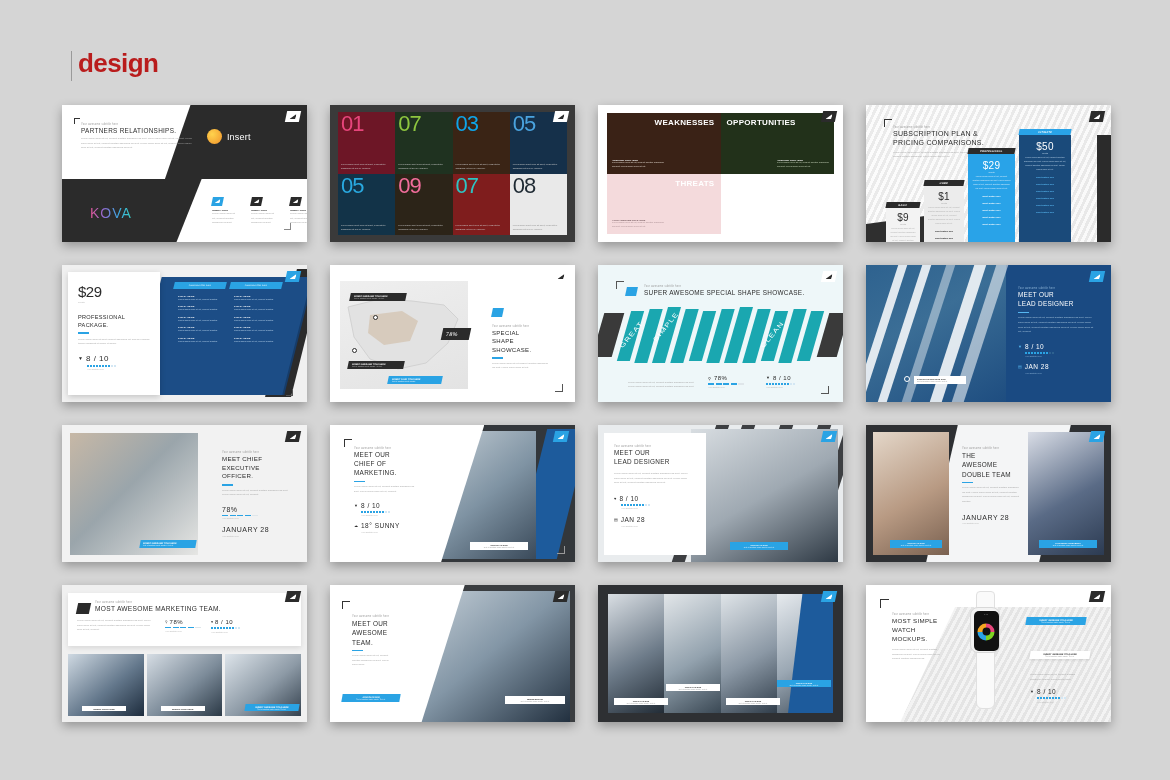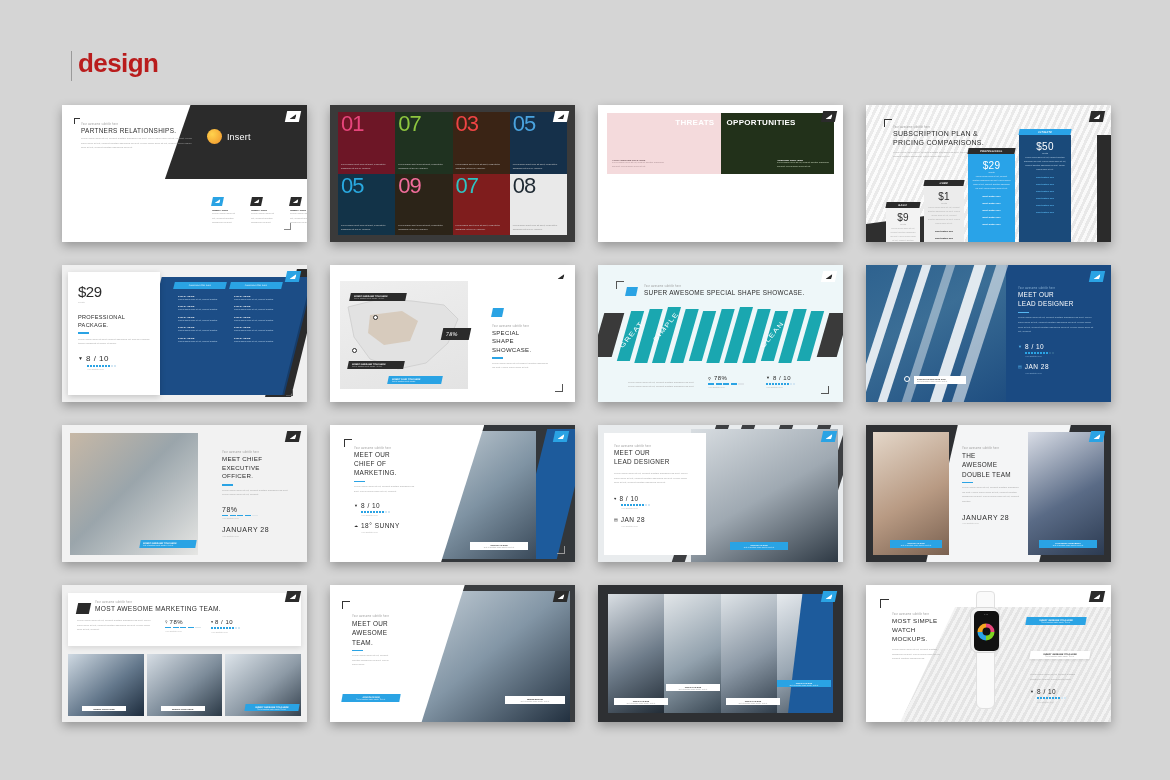--- a/index.html
+++ b/index.html
@@ -210,20 +210,23 @@
         <span class="cin-txt">Insert</span>
       </div>
     </div>
     <div style="position:absolute;left:12px;top:13px;width:6px;height:6px;border-left:1px solid #333;border-top:1px solid #333;"></div>
     <div style="position:absolute;left:19px;top:18px;width:115px;">
       <div class="subtitle">Your awesome subtitle here</div>
       <div class="headline" style="font-size:6.4px;margin-top:1px;">PARTNERS RELATIONSHIPS.</div>
       <div class="body" style="margin-top:3px;">Lorem ipsum dolor sit elit, consect amotsio adipiscing nis sunt. Lorem ipsum dolor sit elit, consect. Lorem ipsum dolor sit elit, consect amotsio adipiscing nis sunt. Lorem ipsum dolor sit elit, consect. Lorem ipsum dolor sit elit, consect amotsio adipiscing nis sunt.</div>
     </div>
     <div class="s1-bot"></div>
+    <div class="s1-botdark">
+      <div class="kova" style="position:absolute;left:28px;top:26px;">KOVA</div>
+    </div>
     <div style="position:absolute;left:150px;bottom:16px;display:flex;gap:12px;">
       <div class="s1-card">
         <div class="s1-chip blue"></div>
         <div style="font-size:2.4px;font-weight:bold;color:#2b2b2b;">INSERT TITLE</div>
         <div class="body">Lorem ipsum dolor sit elit, consect amotsio adipiscing nis sunt.</div>
       </div>
       <div class="s1-card">
         <div class="s1-chip"></div>
         <div style="font-size:2.4px;font-weight:bold;color:#2b2b2b;">INSERT TITLE</div>
         <div class="body">Lorem ipsum dolor sit elit, consect amotsio adipiscing nis sunt.</div>
@@ -242,21 +245,21 @@
     <div class="s2-inner">
       <div class="numcell" style="background:#6d1626">
           <div class="n" style="color:#e8457c">01</div>
           <div class="t">Lorem ipsum amet dolor sit amet, consectetur adipiscing elit sed do eiusmod.</div>
         </div>
       <div class="numcell" style="background:#1f3220">
           <div class="n" style="color:#8ec63f">07</div>
           <div class="t">Lorem ipsum amet dolor sit amet, consectetur adipiscing elit sed do eiusmod.</div>
         </div>
       <div class="numcell" style="background:#3a2415">
-          <div class="n" style="color:#ef4444">03</div>
+          <div class="n" style="color:#0ea5e9">03</div>
           <div class="t">Lorem ipsum amet dolor sit amet, consectetur adipiscing elit sed do eiusmod.</div>
         </div>
       <div class="numcell" style="background:#15304a">
           <div class="n" style="color:#4aa3df">05</div>
           <div class="t">Lorem ipsum amet dolor sit amet, consectetur adipiscing elit sed do eiusmod.</div>
         </div>
       <div class="numcell" style="background:#123348">
           <div class="n" style="color:#29a9e0">05</div>
           <div class="t">Lorem ipsum amet dolor sit amet, consectetur adipiscing elit sed do eiusmod.</div>
         </div>
@@ -271,32 +274,39 @@
       <div class="numcell" style="background:#e9e9e9">
           <div class="n" style="color:#1f2a33">08</div>
           <div class="t" style="color:#8d8d8d">Lorem ipsum amet dolor sit amet, consectetur adipiscing elit sed do eiusmod.</div>
         </div>
     </div>
     <div class="badge lt"></div>
   </div>
 
   <div class="slide s3">
     <div class="s3-inner">
+      <div class="swot" style="background:#3a2216">
+        <div class="w" style="color:#fff;text-align:right">WEAKNESSES</div>
+        <div style="position:absolute;left:5px;bottom:5px;width:52px;">
+          <div class="lbl" style="color:#fff">AWESOME TITLE HERE</div>
+          <div class="tx" style="color:#e0d6cd">Lorem ipsum dolor sit elit, consect amotsio adipiscing nis sunt. Lorem ipsum dolor sit elit.</div>
+        </div>
+      </div>
+      <div class="swot" style="background:#22311a">
+        <div class="w" style="color:#fff">OPPORTUNITIES</div>
+        <div style="position:absolute;right:5px;bottom:5px;width:52px;">
+          <div class="lbl" style="color:#fff">AWESOME TITLE HERE</div>
+          <div class="tx" style="color:#cddac0">Lorem ipsum dolor sit elit, consect amotsio adipiscing nis sunt. Lorem ipsum dolor sit elit.</div>
+        </div>
+      </div>
       <div class="swot" style="background:#f4dadc">
         <div class="w" style="color:#fff;text-align:right">THREATS</div>
         <div style="position:absolute;left:5px;bottom:5px;width:52px;">
           <div class="lbl" style="color:#6d5257">YOUR AWESOME TITLE HERE</div>
           <div class="tx" style="color:#a88d91">Lorem ipsum dolor sit elit, consect amotsio adipiscing nis sunt. Lorem ipsum dolor sit elit.</div>
-        </div>
-      </div>
-      <div class="swot" style="background:#22311a">
-        <div class="w" style="color:#fff">OPPORTUNITIES</div>
-        <div style="position:absolute;right:5px;bottom:5px;width:52px;">
-          <div class="lbl" style="color:#fff">AWESOME TITLE HERE</div>
-          <div class="tx" style="color:#cddac0">Lorem ipsum dolor sit elit, consect amotsio adipiscing nis sunt. Lorem ipsum dolor sit elit.</div>
         </div>
       </div>
     </div>
     <div class="badge"></div>
   </div>
 
   <div class="slide s4">
     <div class="s4-stripes"></div>
     <div class="s4-dark"></div>
     <div style="position:absolute;left:18px;top:14px;width:8px;height:8px;border-left:1px solid #333;border-top:1px solid #333;"></div>

